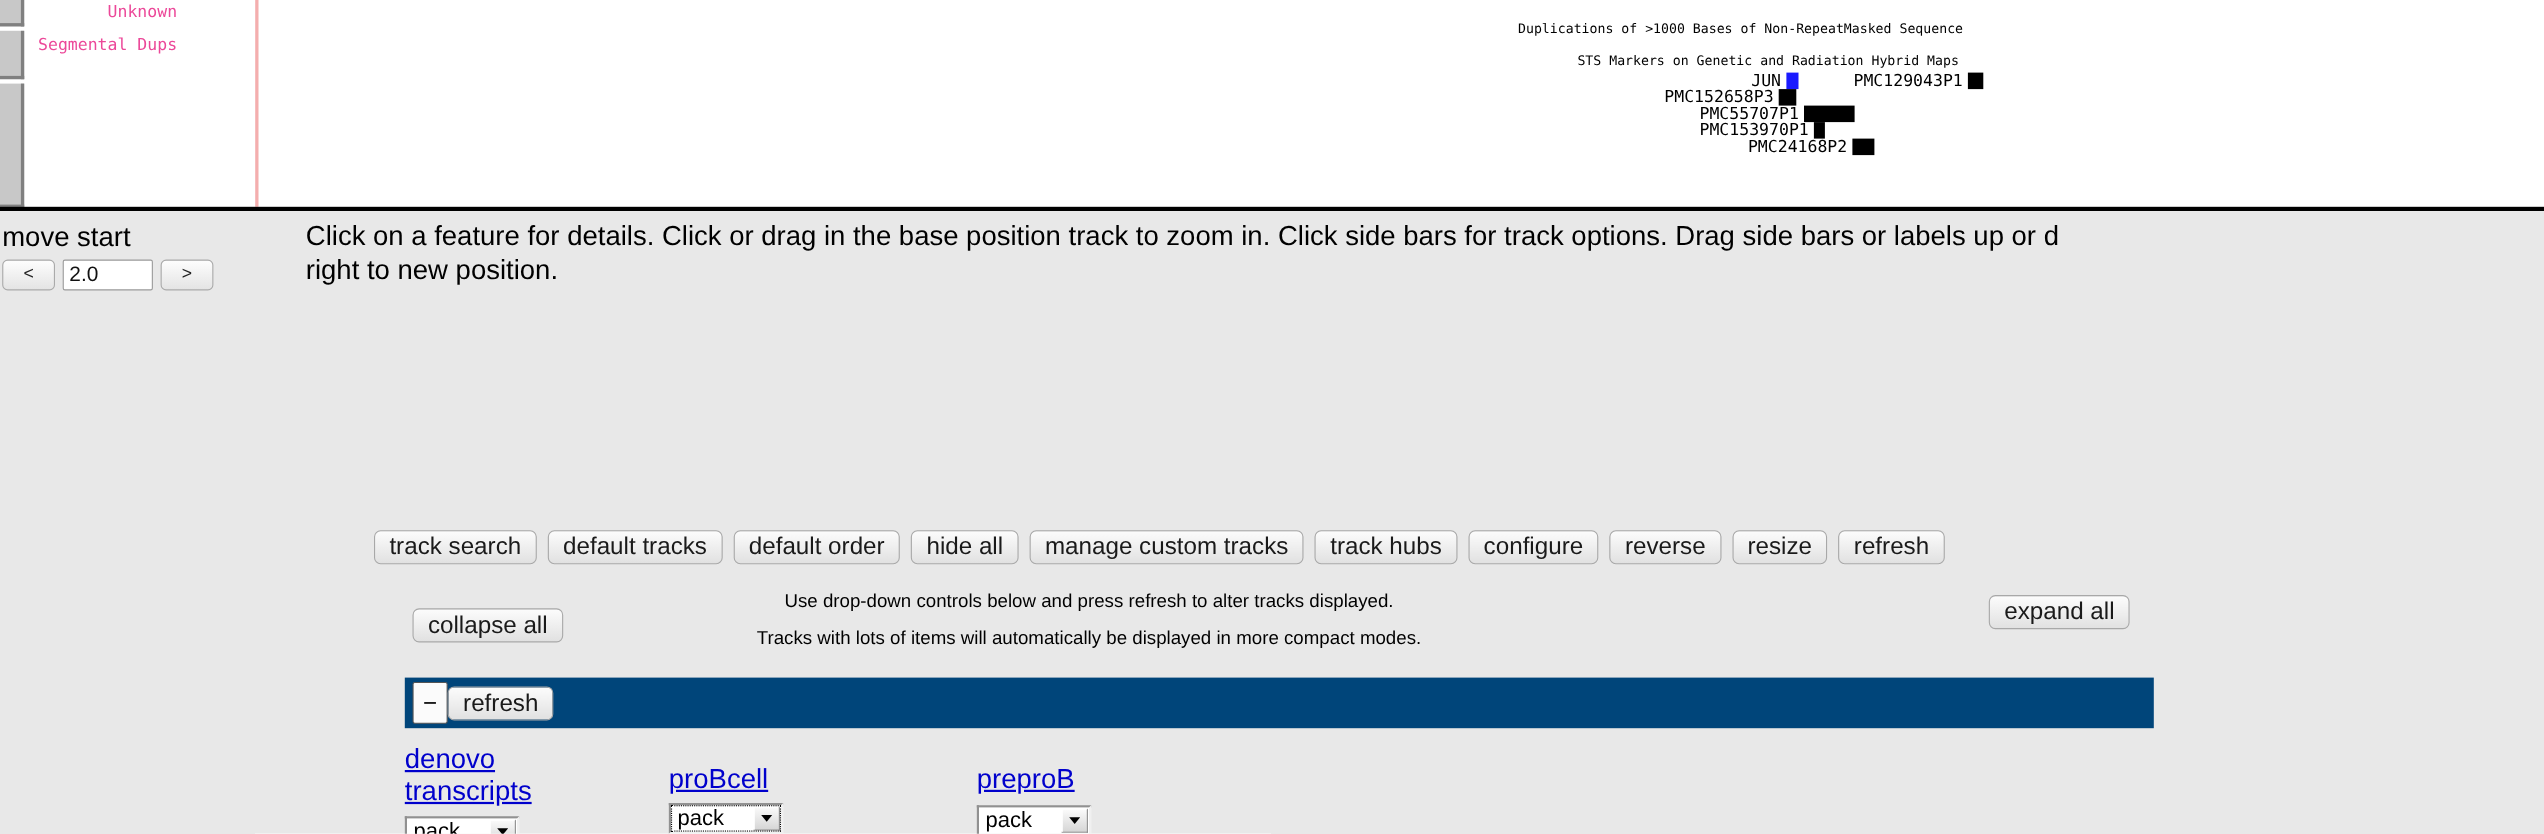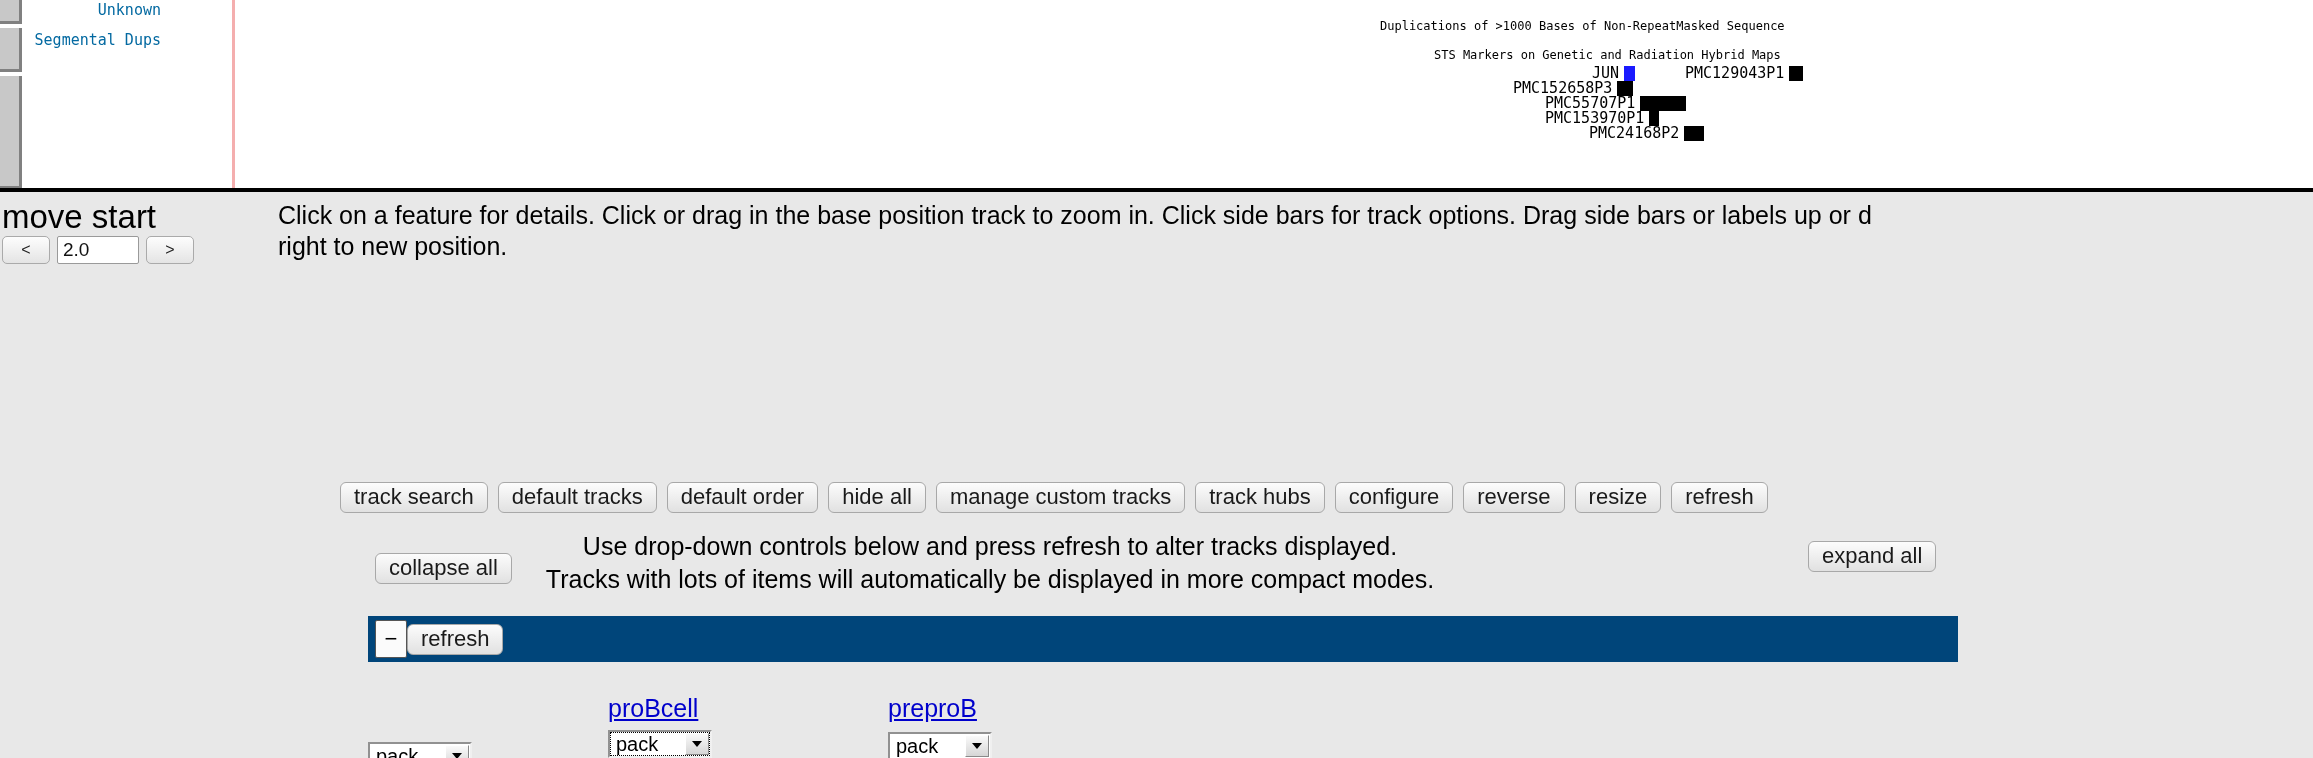--- a/index.html
+++ b/index.html
@@ -35,21 +35,21 @@
     box-sizing: border-box;
   }
   #sidebar-box-1 { top: -4px;  height: 28px; }
   #sidebar-box-2 { top: 28px;  height: 44px; }
   #sidebar-box-3 { top: 76px;  height: 113px; }
 
   .track-label {
     position: absolute;
     font-family: "DejaVu Sans Mono", "Liberation Mono", monospace;
     font-size: 15px;
-    color: #0369a1;
+    color: #ec4899;
     white-space: nowrap;
     letter-spacing: 0px;
   }
   #label-unknown        { right: 2152px; top: 1px; }
   #label-segmental-dups { right: 2152px; top: 31px; text-align: right; }
 
   
   #separator-line {
     position: absolute;
     left: 232px; top: 0;
@@ -108,21 +108,21 @@
   }
 
   
   #move-start-group {
     position: absolute;
     left: 0px; top: 10px;
     width: 260px;
   }
   #move-start-label {
     font-family: "Liberation Sans", sans-serif;
-    font-size: 33px;
+    font-size: 25px;
     color: #000000;
     line-height: 29px;
     padding-left: 2px;
   }
   #move-start-controls {
     display: flex;
     align-items: center;
     gap: 7px;
     margin-top: 5px;
     padding-left: 2px;
@@ -196,21 +196,21 @@
   #expand-all-btn {
     position: absolute;
     left: 1808px; top: 349px;
   }
   #dropdown-help {
     position: absolute;
     left: 0px; top: 338px;
     width: 2070px;
     text-align: center;
     font-family: "Liberation Sans", sans-serif;
-    font-size: 25px;
+    font-size: 17px;
     line-height: 33px;
     color: #000000;
   }
   #dropdown-help > div { margin-left: -90px; }
 
   
   .group-header {
     position: absolute;
     left: 368px;
     width: 1590px;
@@ -393,20 +393,24 @@
     <div>Use drop-down controls below and press refresh to alter tracks displayed.</div>
     <div>Tracks with lots of items will automatically be displayed in more compact modes.</div>
   </div>
   <button class="ui-btn" id="expand-all-btn">expand all</button>
 
   <div class="group-header" id="group-header-custom-tracks">
     <button class="toggle-btn">−</button>
     <button class="ui-btn refresh-btn">refresh</button>
   </div>
 
+  <div class="track-link" id="link-denovo">
+    <div>denovo</div>
+    <div>transcripts</div>
+  </div>
   <div class="track-select" id="select-denovo">
     <span class="sel-value">pack</span>
     <span class="sel-arrow">
         <span class="caret"></span>
       </span>
   </div>
 
   <div class="track-link" id="link-probcell">proBcell</div>
   <div class="track-select focused" id="select-probcell">
     <span class="sel-value">pack</span>

